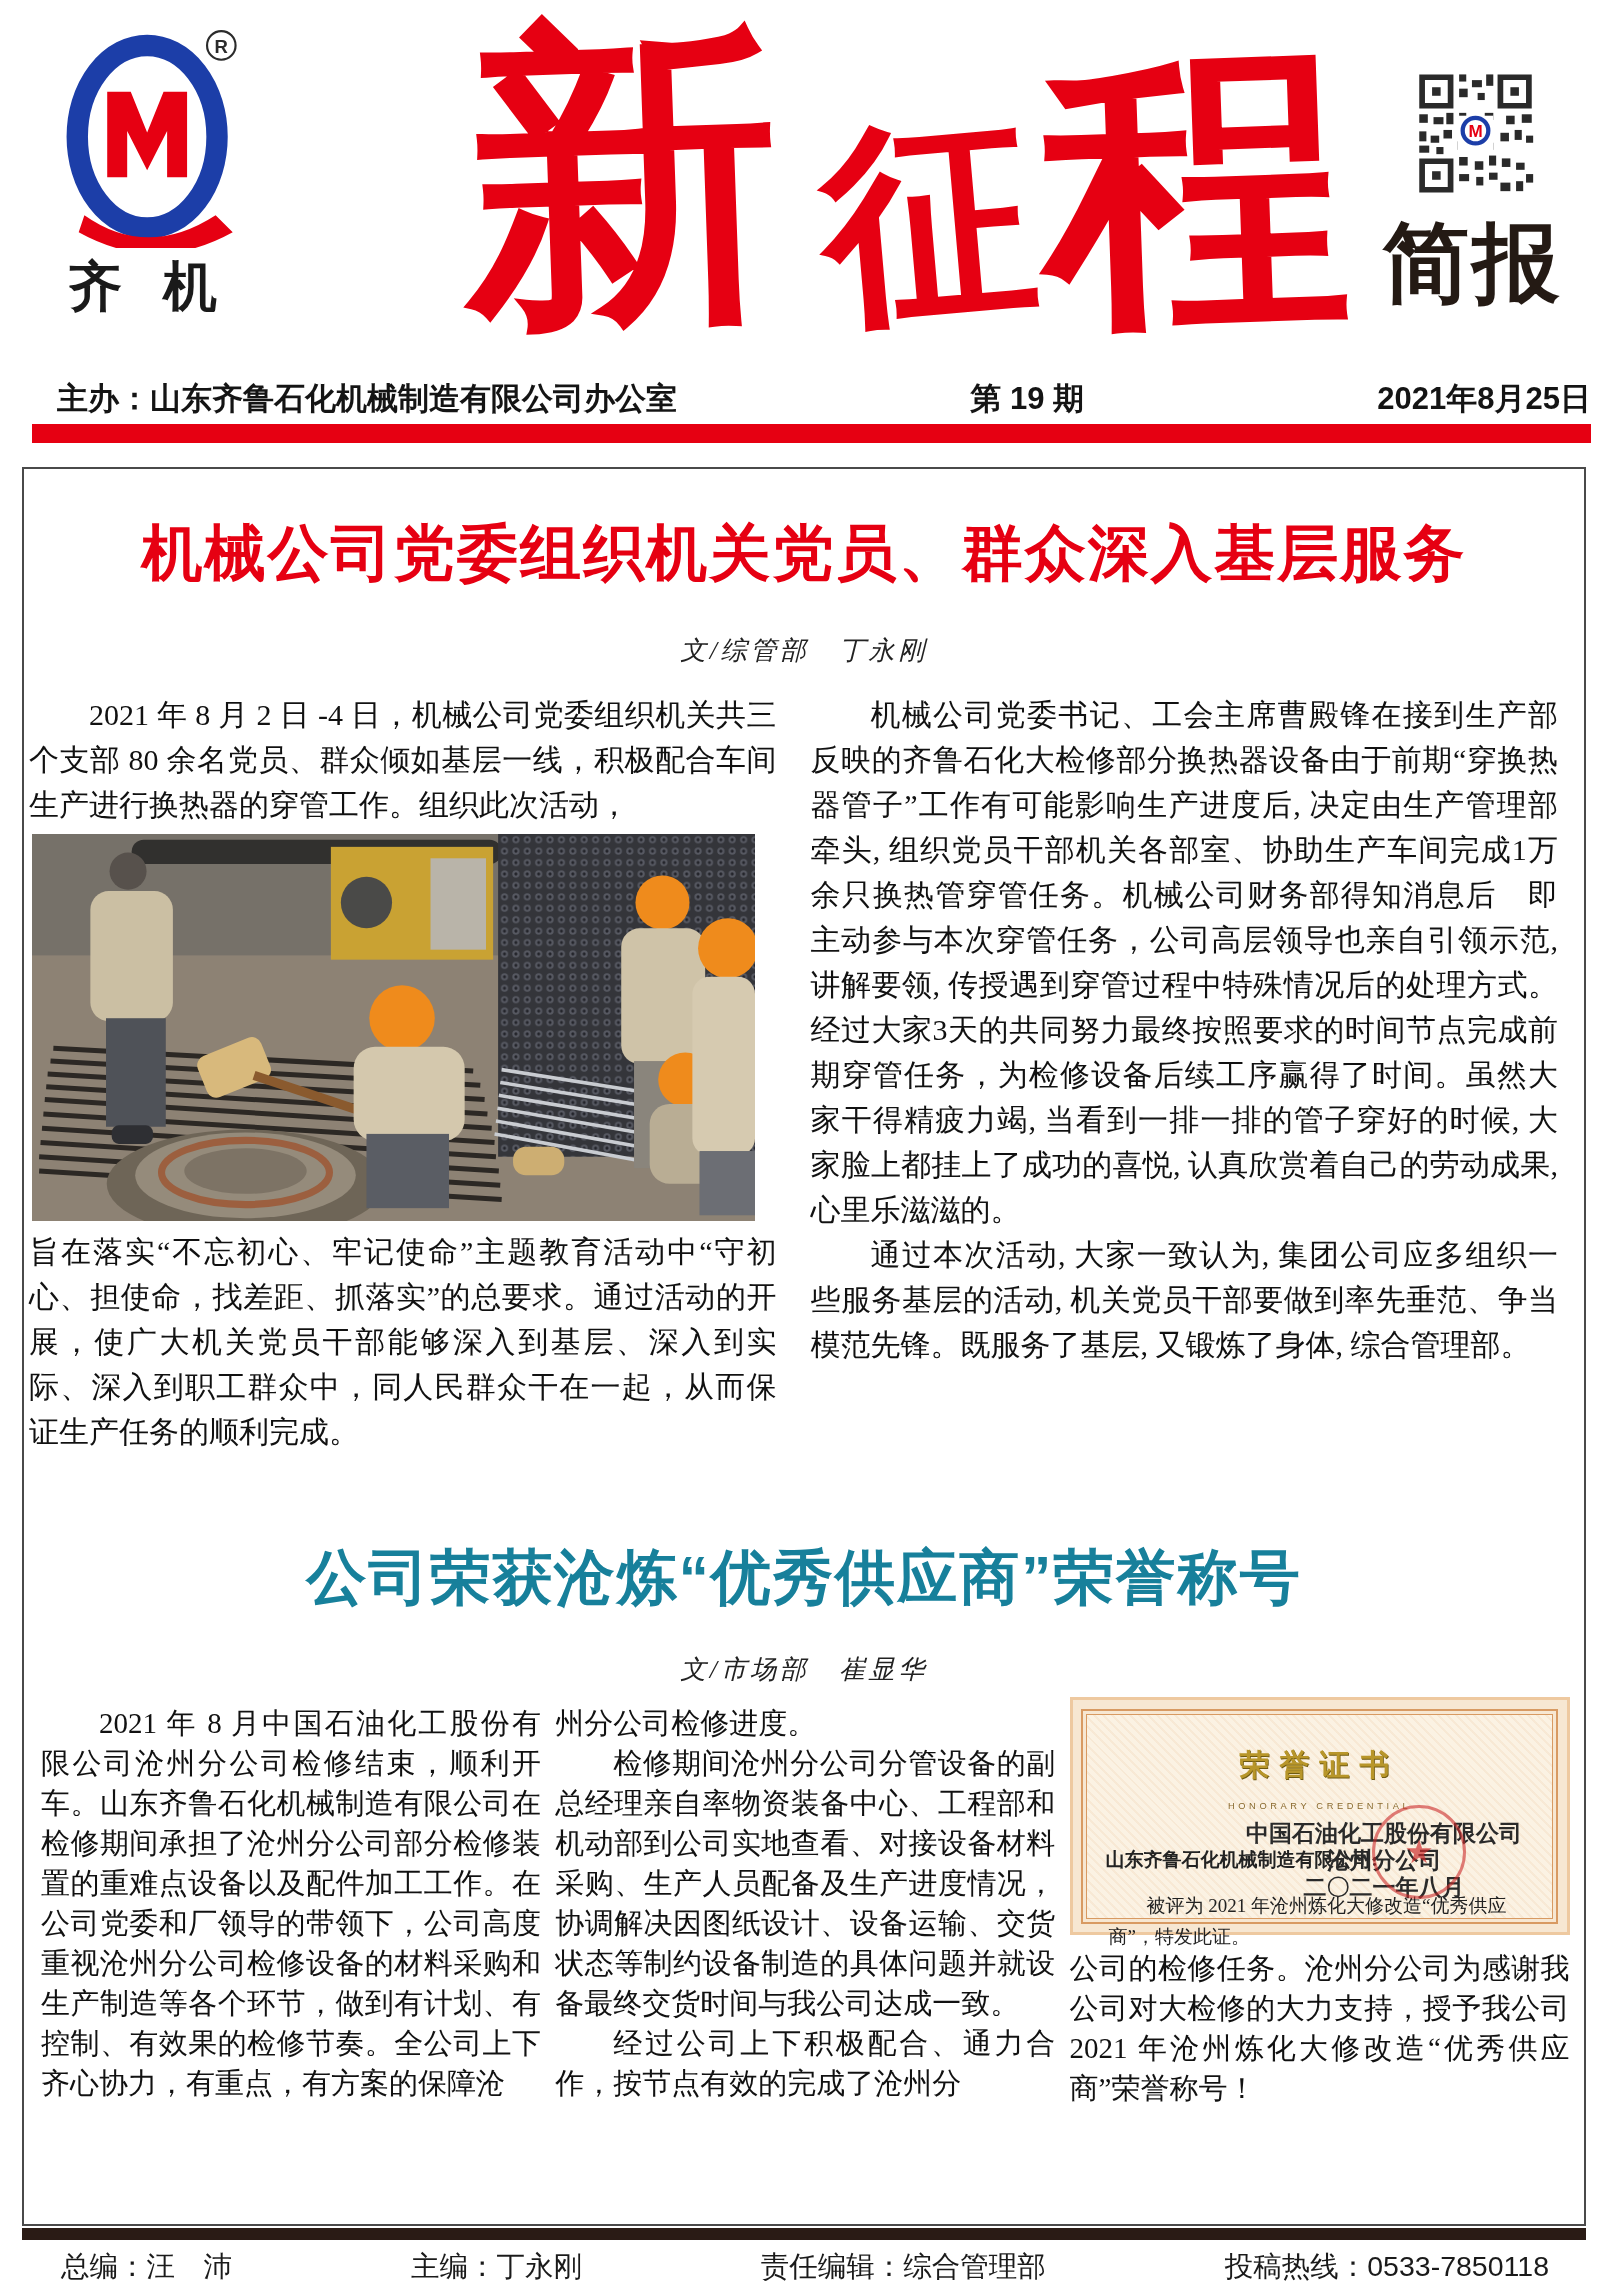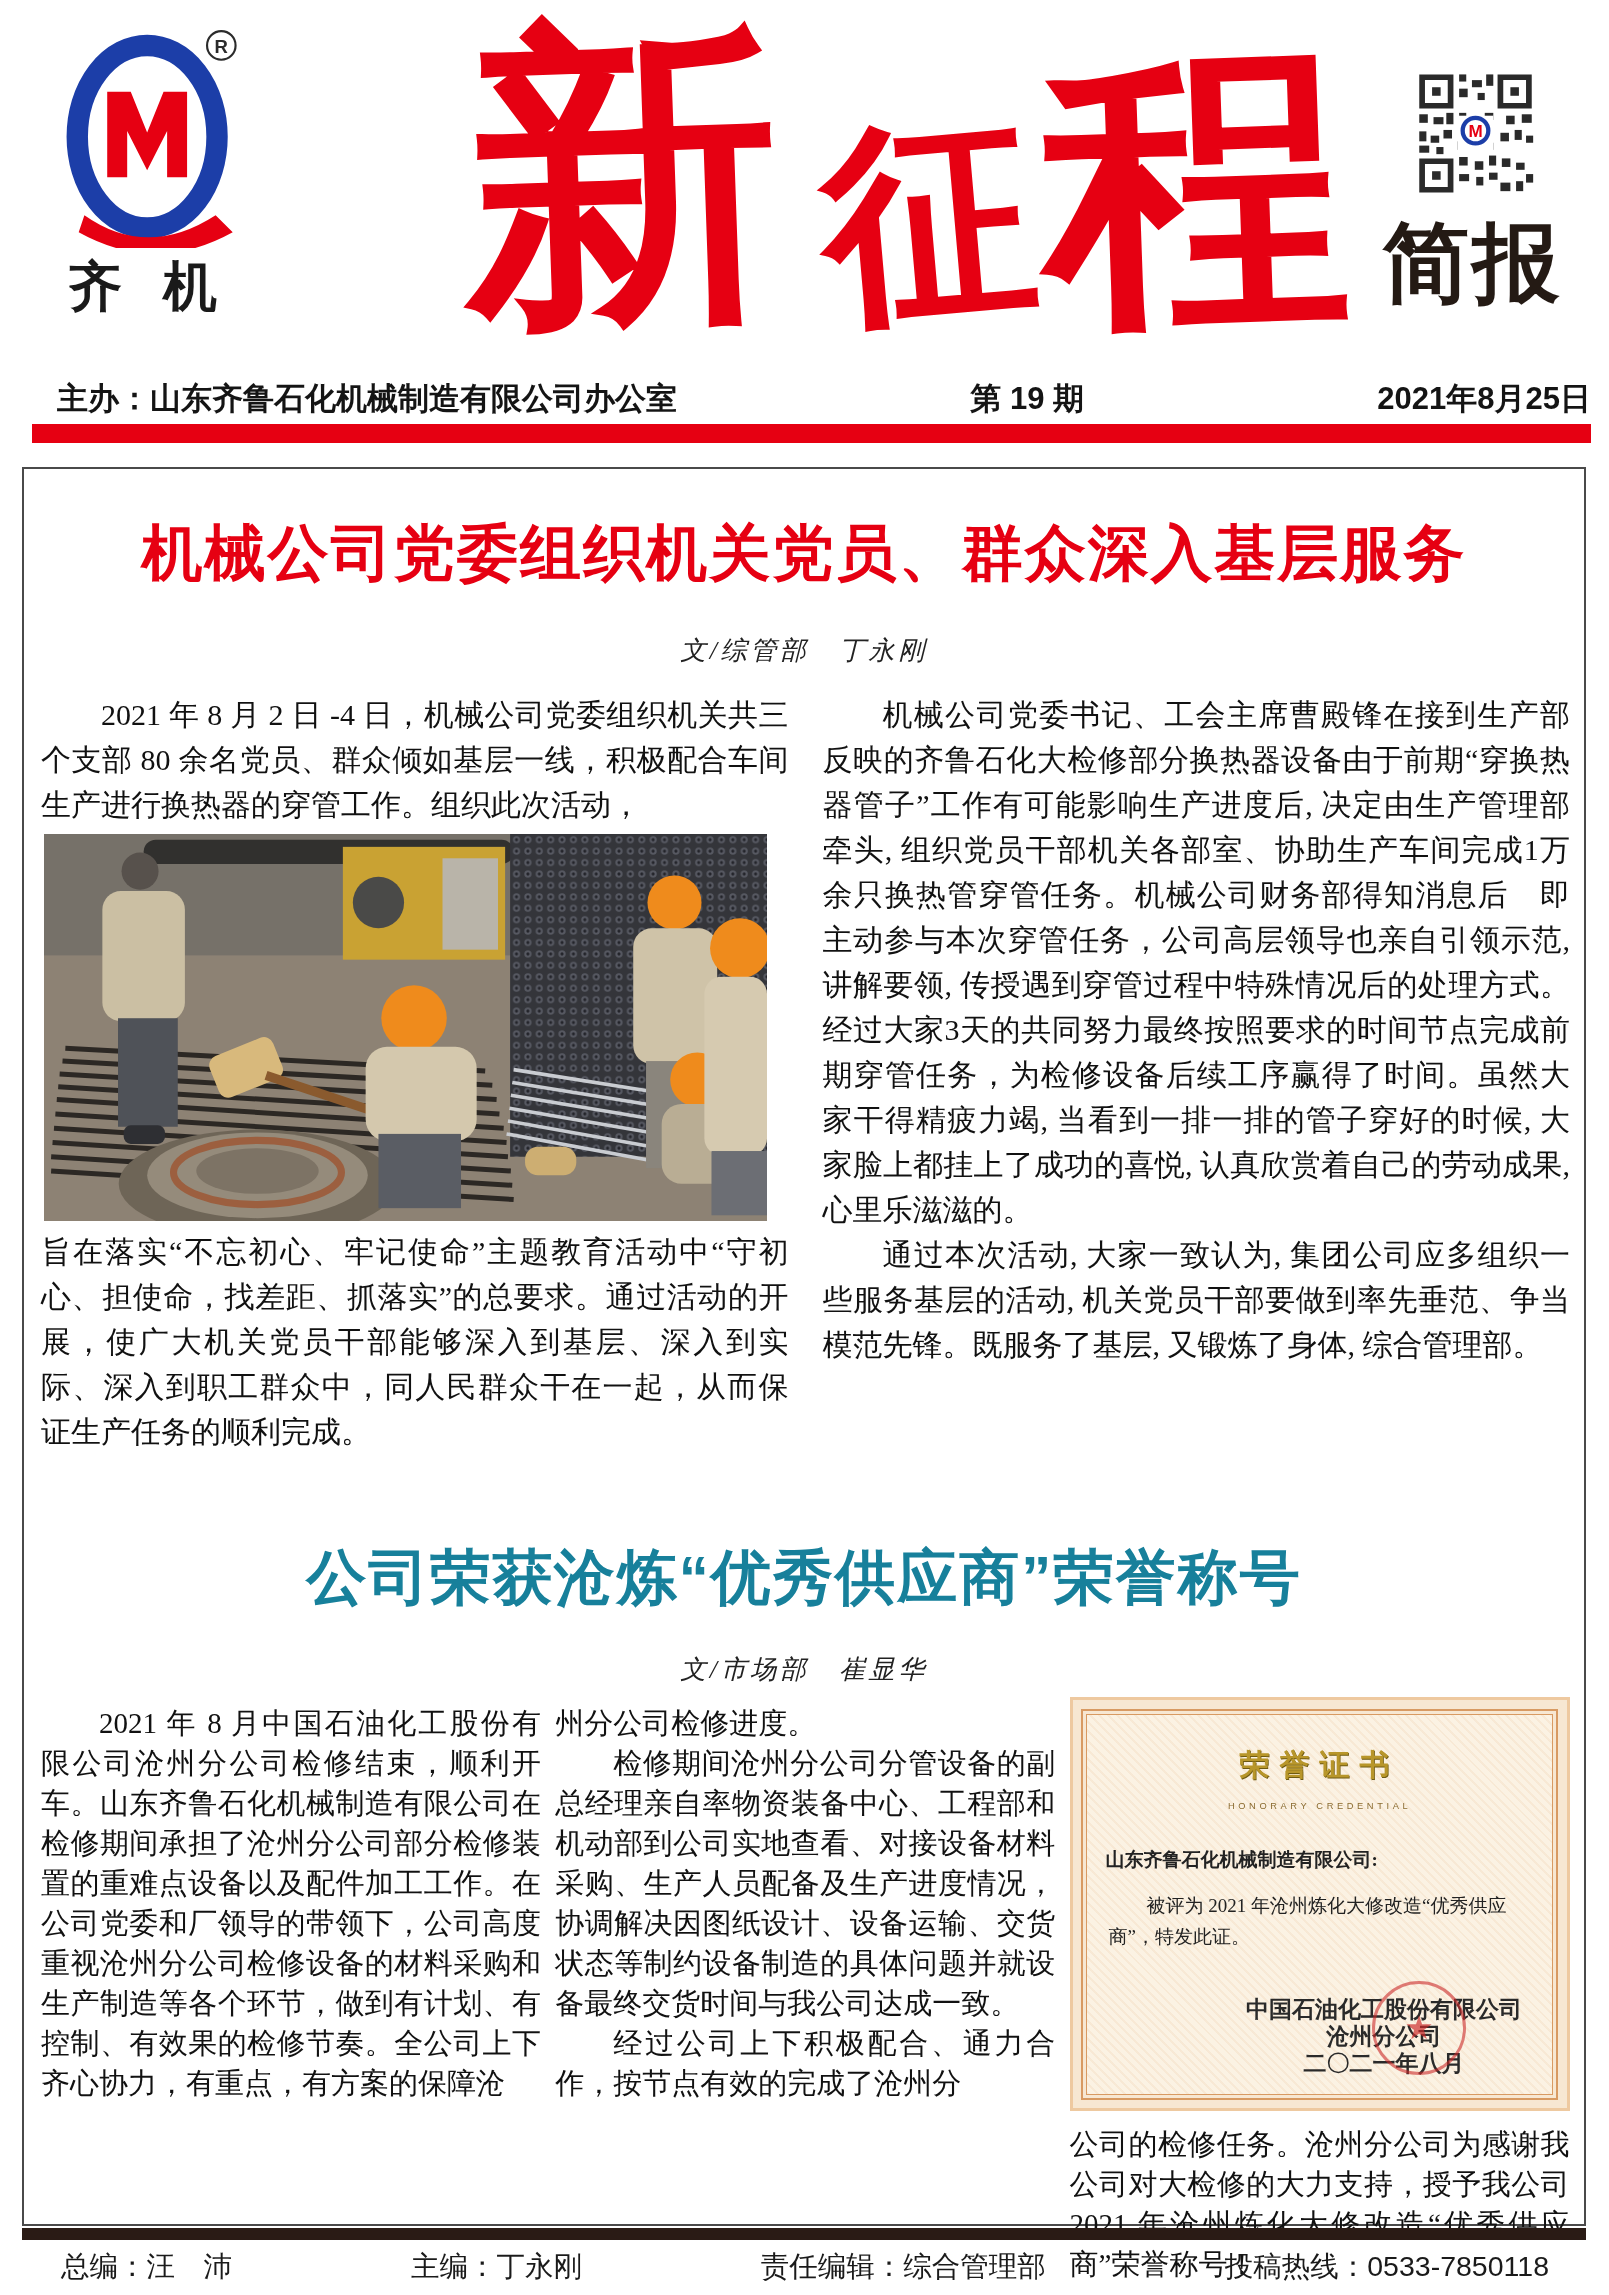--- a/index.html
+++ b/index.html
@@ -32,31 +32,31 @@
   .main-box { position:absolute; left:22px; top:467px; width:1564px; height:1759px;
     border:2.1px solid #4a4a4a; background:#fff; }
   .a-title { position:absolute; width:100%; text-align:center;
     font-family:"Liberation Sans",sans-serif; font-weight:bold; letter-spacing:2.1px; }
   .a1-title { top:44px;  font-size:61px; color:#e60012; }
   .a2-title { top:1069px; font-size:60px; color:#17809b; }
   .byline { position:absolute; width:100%; text-align:center; font-size:26px;
     letter-spacing:3.6px; color:#222; font-style:italic; }
   .a1-byline { top:164px; }
   .a2-byline { top:1183px; }
-  .a1-cols { position:absolute; top:223px; left:17px; width:1529px; height:799px;
+  .a1-cols { position:absolute; top:223px; left:5px; width:1529px; height:799px;
     display:flex; gap:34px; }
   .a1-col { width:748px; font-size:30px; line-height:45px; text-align:justify; }
   .a2-cols { position:absolute; top:1234px; left:17px; width:1529px; height:521px;
     display:flex; gap:14.3px; }
   .a2-col { width:500px; font-size:29px; line-height:40px; text-align:justify; }
   p.ind { text-indent:2em; }
   
   .photo { width:723px; height:387px; margin:7.1px 0 7.8px 2.9px; display:block; }
   
-  .cert { position:relative; width:500px; height:414px; margin:-5.7px 0 13px 0;
+  .cert { position:relative; width:500px; height:238px; margin:-5.7px 0 13px 0;
     background:#f7e7d2; border:3.6px solid #eec9a0; padding:8.6px; }
   .cert-mid { width:100%; height:100%; border:2.1px solid #d89a62; padding:2.9px; }
   .cert-in { position:relative; width:100%; height:100%; border:0.7px solid #d89a62;
     background:#fbf2e3;
     background-image:repeating-linear-gradient(45deg, rgba(227,176,126,.14) 0 2.1px, transparent 2.1px 6.4px);
     text-align:center; }
   .cert-title { margin-top:30px; font-size:30px; font-weight:bold; letter-spacing:10px;
     color:#b8962a; text-shadow:0.7px 0.7px 0 #6e5a12; }
   .cert-sub { margin-top:1.4px; font-size:9.3px; letter-spacing:3.6px; color:#8a6b30;
     font-family:"Liberation Sans",sans-serif; }

